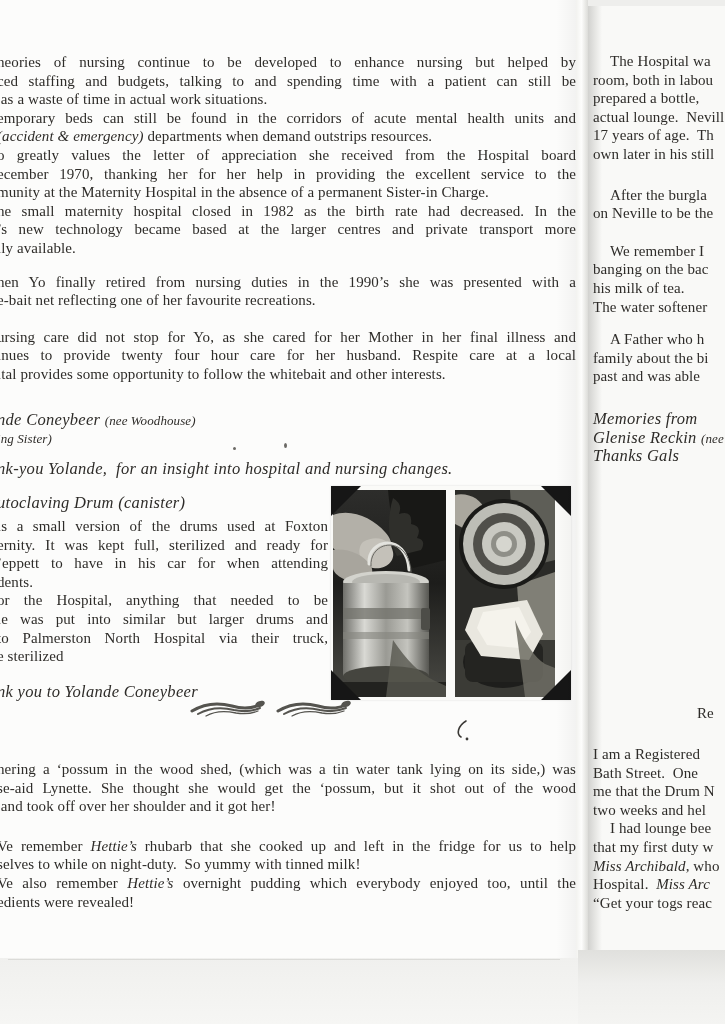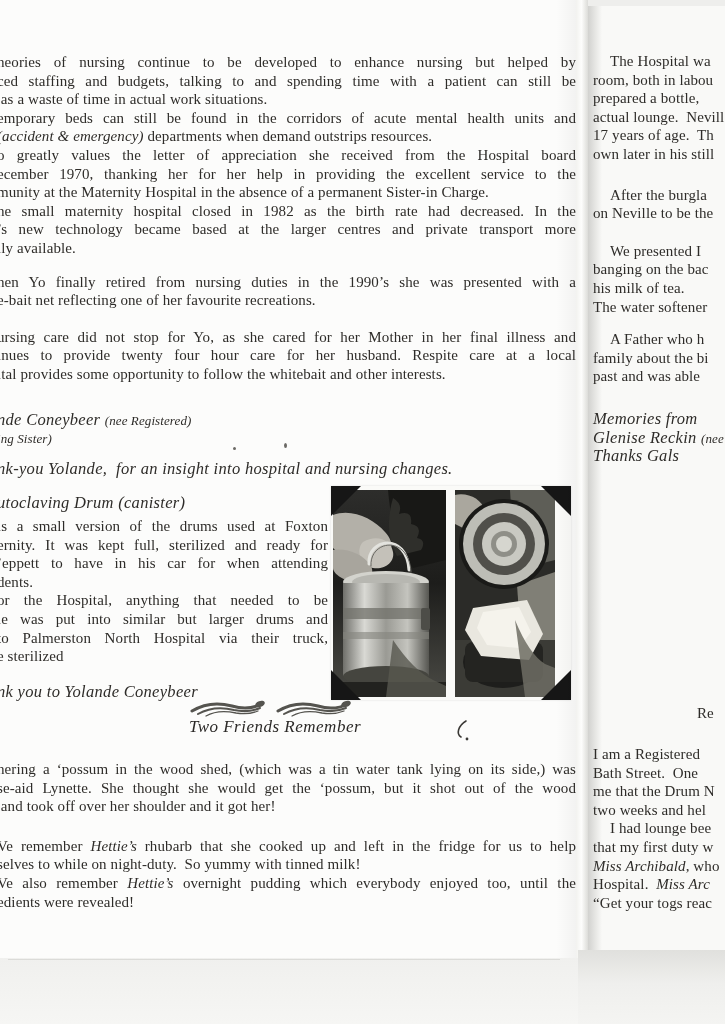--- a/index.html
+++ b/index.html
@@ -90,21 +90,21 @@
       <div class="line just"><span class="s0">ecember 1970, thanking her for her help in providing the excellent service to the</span></div>
       <div class="line left-al"><span class="s0">munity at the Maternity Hospital in the absence of a permanent Sister-in Charge.</span></div>
       <div class="line just"><span class="s0">he small maternity hospital closed in 1982 as the birth rate had decreased.  In the</span></div>
       <div class="line just"><span class="s0">’s new technology became based at the larger centres and private transport more</span></div>
       <div class="line left-al"><span class="s0">ily available.</span></div>
       <div class="line just" style="margin-top: 15px;"><span class="s0">hen Yo finally retired from nursing duties in the 1990’s she was presented with a</span></div>
       <div class="line left-al"><span class="s0">e-bait net reflecting one of her favourite recreations.</span></div>
       <div class="line just" style="margin-top: 18px;"><span class="s0">ursing care did not stop for Yo, as she cared for her Mother in her final illness and</span></div>
       <div class="line just"><span class="s0">inues to provide twenty four hour care for her husband.  Respite care at a local</span></div>
       <div class="line left-al"><span class="s0">ital provides some opportunity to follow the whitebait and other interests.</span></div>
-      <div class="line left-al" style="margin-top: 27px;"><span class="s2">nde Coneybeer </span><span class="s3">(nee Registered)</span></div>
+      <div class="line left-al" style="margin-top: 27px;"><span class="s2">nde Coneybeer </span><span class="s3">(nee Woodhouse)</span></div>
       <div class="line left-al"><span class="s3">ing Sister)</span></div>
       <div class="line left-al" style="margin-top: 12px;"><span class="s2">nk-you Yolande,  for an insight into hospital and nursing changes.</span></div>
       <div class="line left-al" style="margin-top: 16px;"><span class="s2">utoclaving Drum (canister)</span></div>
     </div>
   <div class="txt" id="narrow-text">
       <div class="line just"><span class="s0">is a small version of the drums used at Foxton</span></div>
       <div class="line just"><span class="s0">ernity.  It was kept full, sterilized and ready for</span></div>
       <div class="line just"><span class="s0">’eppett to have in his car for when attending</span></div>
       <div class="line left-al"><span class="s0">dents.</span></div>
       <div class="line just"><span class="s0">or the Hospital, anything that needed to be</span></div>
@@ -194,21 +194,20 @@
       <path d="M2,12 Q20,1 42,7 Q58,12 72,5" stroke-width="3"></path>
       <path d="M8,15 Q24,6 44,11 Q58,14 70,9" stroke-width="2"></path>
       <path d="M16,17 Q28,10 46,14 Q58,16 68,12" stroke-width="1.3"></path>
       <path d="M88,12 Q106,1 128,7 Q144,12 158,5" stroke-width="3"></path>
       <path d="M94,15 Q110,6 130,11 Q144,14 156,9" stroke-width="2"></path>
       <path d="M102,17 Q114,10 132,14 Q144,16 154,12" stroke-width="1.3"></path>
     </g>
     <ellipse cx="70" cy="5" rx="5" ry="3" fill="#55544f" transform="rotate(-20 70 5)"></ellipse>
     <ellipse cx="156" cy="5" rx="5" ry="3" fill="#55544f" transform="rotate(-20 156 5)"></ellipse>
   </svg>
-  <div class="abs caption">Two Friends Remember</div>
 
   <svg class="abs ink-mark" viewBox="0 0 26 26">
     <path d="M16,3 C8,8 6,16 11,19" fill="none" stroke="#3a3835" stroke-width="1.6" stroke-linecap="round"></path>
     <circle cx="17" cy="21" r="1.4" fill="#3a3835"></circle>
   </svg>
 </div>
 
 <div class="abs left-page-edge"></div>
 <div class="abs fold-strip"></div>
 
@@ -216,21 +215,21 @@
   <div class="abs right-page-shadow"></div>
   <div class="txt" id="right-text-1">
       <div class="line left-al" style="padding-left: 17px;"><span class="s0">The Hospital wa</span></div>
       <div class="line left-al"><span class="s0">room, both in labou</span></div>
       <div class="line left-al"><span class="s0">prepared a bottle,</span></div>
       <div class="line left-al"><span class="s0">actual lounge.  Nevill</span></div>
       <div class="line left-al"><span class="s0">17 years of age.  Th</span></div>
       <div class="line left-al"><span class="s0">own later in his still</span></div>
       <div class="line left-al" style="margin-top: 22px; padding-left: 17px;"><span class="s0">After the burgla</span></div>
       <div class="line left-al"><span class="s0">on Neville to be thе</span></div>
-      <div class="line left-al" style="margin-top: 19px; padding-left: 17px;"><span class="s0">We presented I</span></div>
+      <div class="line left-al" style="margin-top: 19px; padding-left: 17px;"><span class="s0">We remember I</span></div>
       <div class="line left-al"><span class="s0">banging on the bac</span></div>
       <div class="line left-al"><span class="s0">his milk of tea.</span></div>
       <div class="line left-al"><span class="s0">The water softener</span></div>
       <div class="line left-al" style="margin-top: 14px; padding-left: 17px;"><span class="s0">A Father who h</span></div>
       <div class="line left-al"><span class="s0">family about the bi</span></div>
       <div class="line left-al"><span class="s0">past and was able</span></div>
       <div class="line left-al" style="margin-top: 24px;"><span class="s2">Memories from</span></div>
       <div class="line left-al"><span class="s2">Glenise Reckin </span><span class="s3">(nee </span></div>
       <div class="line left-al"><span class="s2">Thanks Gals</span></div>
     </div>

